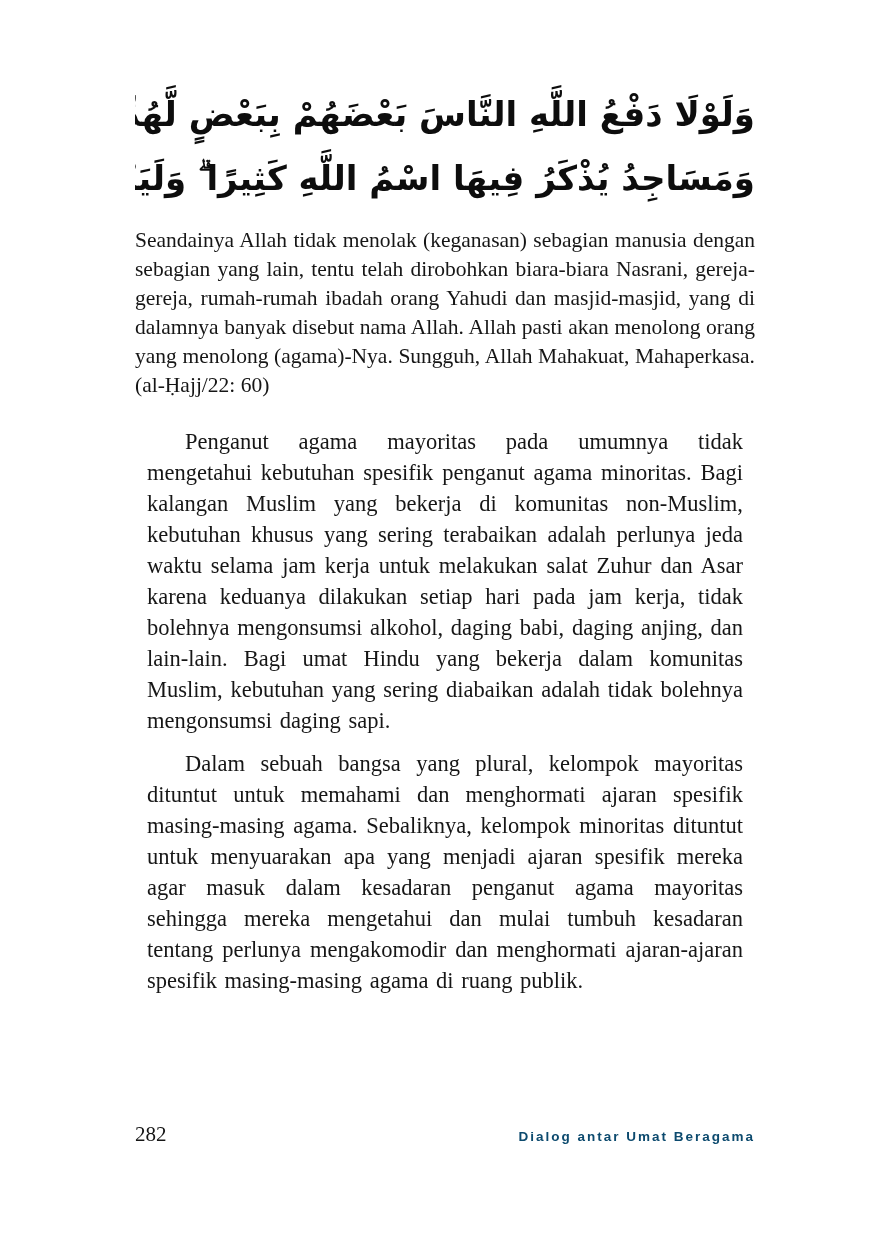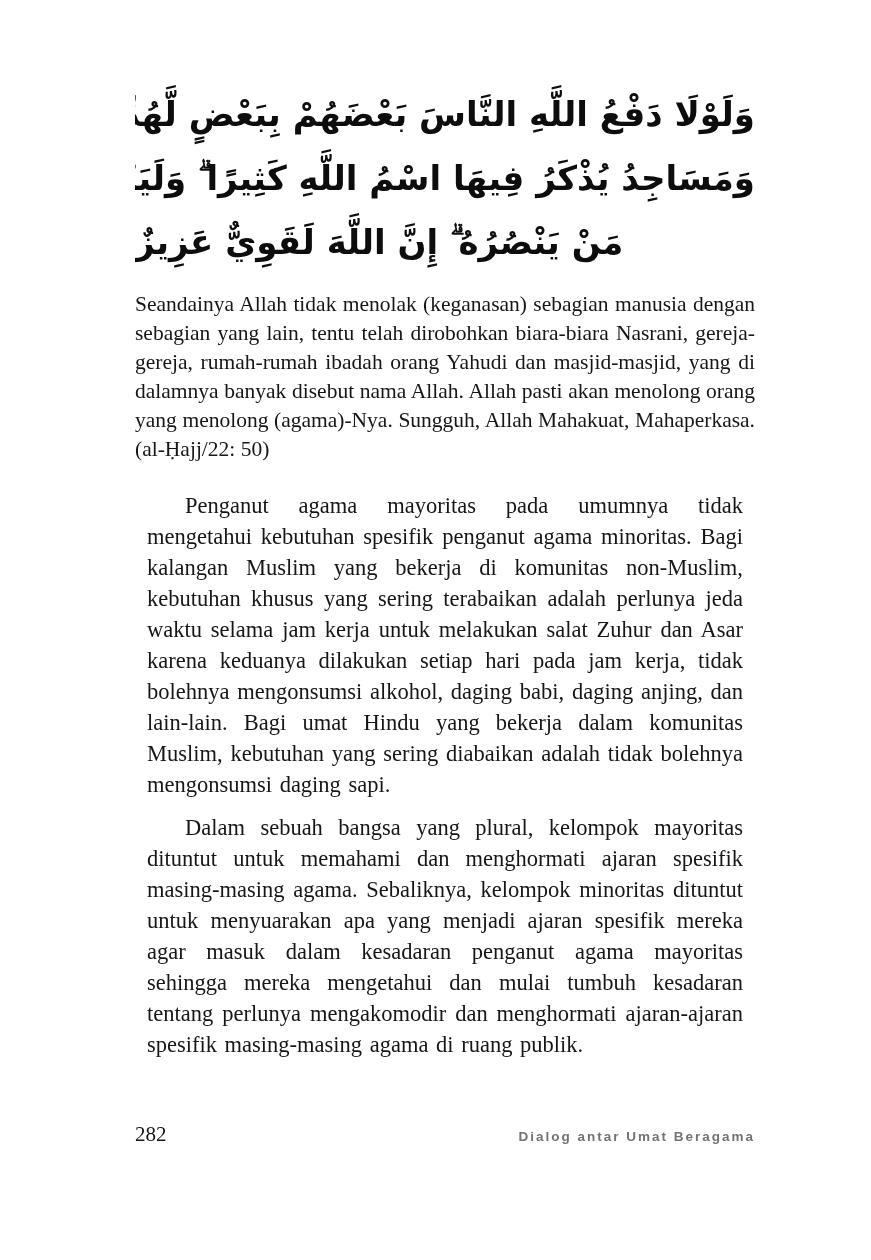--- a/index.html
+++ b/index.html
@@ -81,39 +81,38 @@
   }
   .page-number {
     font-size: 21px;
     color: #161616;
   }
   .running-title {
     font-family: "Liberation Sans", sans-serif;
     font-weight: bold;
     font-size: 13.5px;
     letter-spacing: 2px;
-    color: #737373;
+    color: #0c4a6e;
   }
 </style>
 </head>
 <body>
 
 <div class="page">
   <div class="content">
 
     <div class="arabic-verse" lang="ar" dir="rtl">
       <div class="arabic-line">وَلَوْلَا دَفْعُ اللَّهِ النَّاسَ بَعْضَهُمْ بِبَعْضٍ لَّهُدِّمَتْ صَوَامِعُ وَبِيَعٌ وَصَلَوَاتٌ</div>
       <div class="arabic-line">وَمَسَاجِدُ يُذْكَرُ فِيهَا اسْمُ اللَّهِ كَثِيرًا ۗ وَلَيَنْصُرَنَّ اللَّهُ</div>
-      <div class="arabic-line last">مَنْ يَنْصُرُهُ ۗ إِنَّ اللَّهَ لَقَوِيٌّ عَزِيزٌ</div>
     </div>
 
     <div class="translation">
       <span class="italic">Seandainya Allah tidak menolak (keganasan) sebagian manusia dengan sebagian yang lain, tentu telah dirobohkan biara-biara Nasrani, gereja-gereja, rumah-rumah ibadah orang Yahudi dan masjid-masjid, yang di dalamnya banyak disebut nama Allah. Allah pasti akan menolong orang yang menolong (agama)-Nya. Sungguh, Allah Mahakuat, Mahaperkasa.</span>
       <span> </span>
-      <span class="reference">(al-Ḥajj/22: 50)</span>
+      <span class="reference">(al-Ḥajj/22: 60)</span>
     </div>
 
     <div class="body-text">
       <p>Penganut agama mayoritas pada umumnya tidak mengetahui kebutuhan spesifik penganut agama minoritas. Bagi kalangan Muslim yang bekerja di komunitas non-Muslim, kebutuhan khusus yang sering terabaikan adalah perlunya jeda waktu selama jam kerja untuk melakukan salat Zuhur dan Asar karena keduanya dilakukan setiap hari pada jam kerja, tidak bolehnya mengonsumsi alkohol, daging babi, daging anjing, dan lain-lain. Bagi umat Hindu yang bekerja dalam komunitas Muslim, kebutuhan yang sering diabaikan adalah tidak bolehnya mengonsumsi daging sapi.</p>
       <p>Dalam sebuah bangsa yang plural, kelompok mayoritas dituntut untuk memahami dan menghormati ajaran spesifik masing-masing agama. Sebaliknya, kelompok minoritas dituntut untuk menyuarakan apa yang menjadi ajaran spesifik mereka agar masuk dalam kesadaran penganut agama mayoritas sehingga mereka mengetahui dan mulai tumbuh kesadaran tentang perlunya mengakomodir dan menghormati ajaran-ajaran spesifik masing-masing agama di ruang publik.</p>
     </div>
 
   </div>
 
   <div class="footer">

